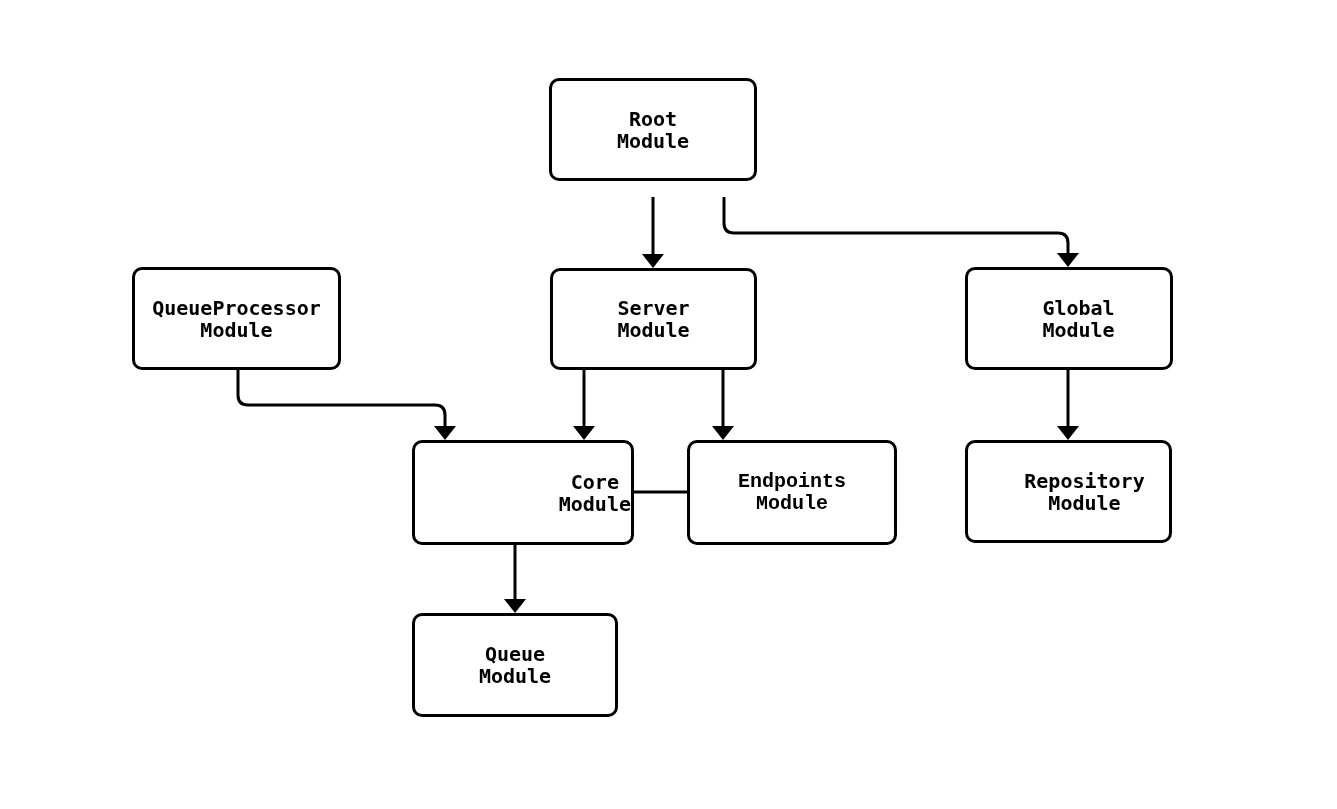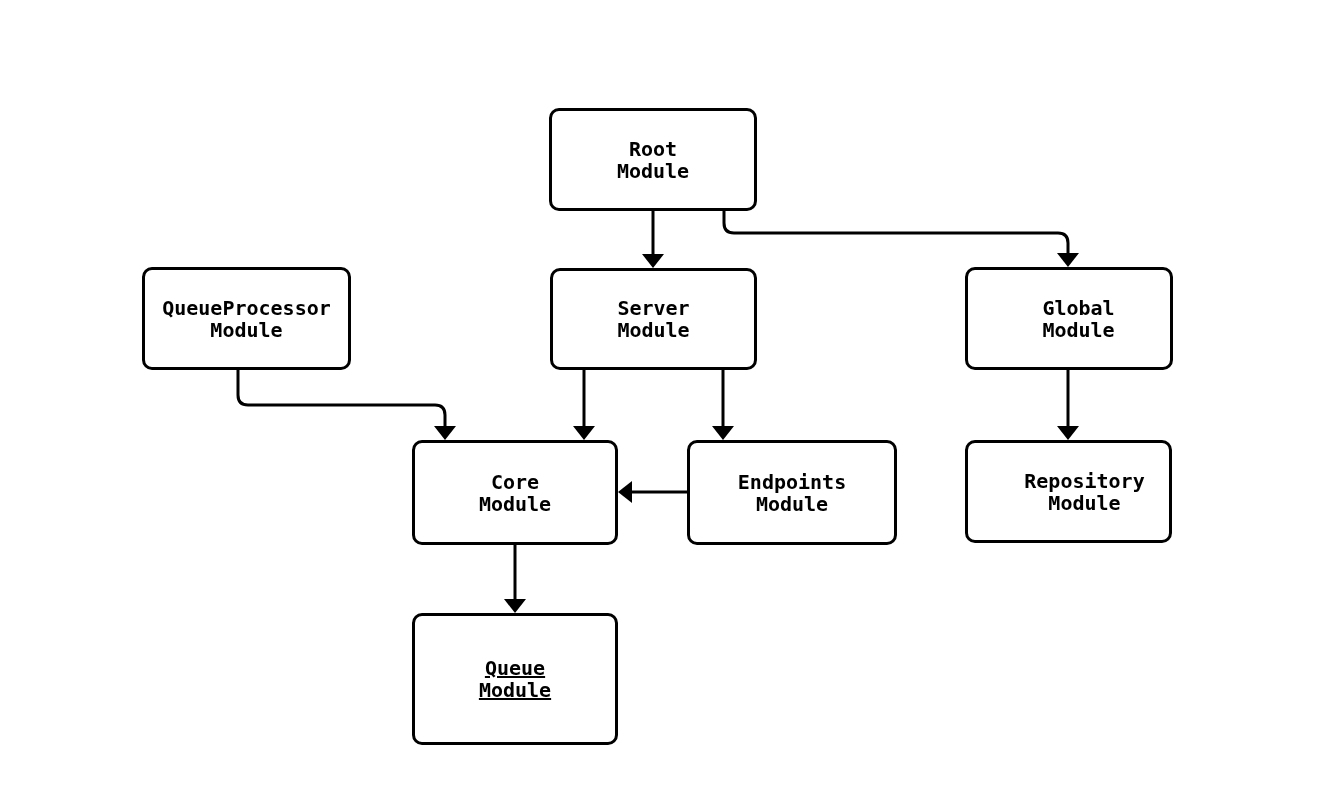--- a/index.html
+++ b/index.html
@@ -91,53 +91,53 @@
       <path class="edge-line" d="M1068,370 L1068,426"></path>
       <polygon class="arrowhead" points="1057,426 1079,426 1068,440"></polygon>
     </g>
 
     <g>
       <path class="edge-line" d="M515,545 L515,599"></path>
       <polygon class="arrowhead" points="504,599 526,599 515,613"></polygon>
     </g>
   </svg>
 
-  <div class="node" style="left:549px; top:108px; width:208px; height:103px;">
+  <div class="node" style="left:549px; top:78px; width:208px; height:103px;">
     <div class="node-label">Root
 Module</div>
   </div>
 
-  <div class="node" style="left:142px; top:267px; width:209px; height:103px;">
+  <div class="node" style="left:132px; top:267px; width:209px; height:103px;">
     <div class="node-label">QueueProcessor
 Module</div>
   </div>
 
   <div class="node" style="left:550px; top:268px; width:207px; height:102px;">
     <div class="node-label">Server
 Module</div>
   </div>
 
   <div class="node" style="left:965px; top:267px; width:208px; height:103px;padding-left:19px;">
     <div class="node-label">Global
 Module</div>
   </div>
 
-  <div class="node" style="left:412px; top:440px; width:206px; height:105px;">
+  <div class="node" style="left:412px; top:440px; width:222px; height:105px;justify-content:flex-end;">
     <div class="node-label">Core
 Module</div>
   </div>
 
-  <div class="node" style="left:687px; top:440px; width:210px; height:105px;">
+  <div class="node" style="left:687px; top:440px; width:210px; height:105px;font-family:Liberation Mono, monospace;">
     <div class="node-label">Endpoints
 Module</div>
   </div>
 
   <div class="node" style="left:965px; top:440px; width:207px; height:103px;padding-left:32px;">
     <div class="node-label">Repository
 Module</div>
   </div>
 
-  <div class="node" style="left:412px; top:613px; width:206px; height:132px;text-decoration:underline;">
+  <div class="node" style="left:412px; top:613px; width:206px; height:104px;">
     <div class="node-label">Queue
 Module</div>
   </div>
 
 </div>
 
 </body></html>

